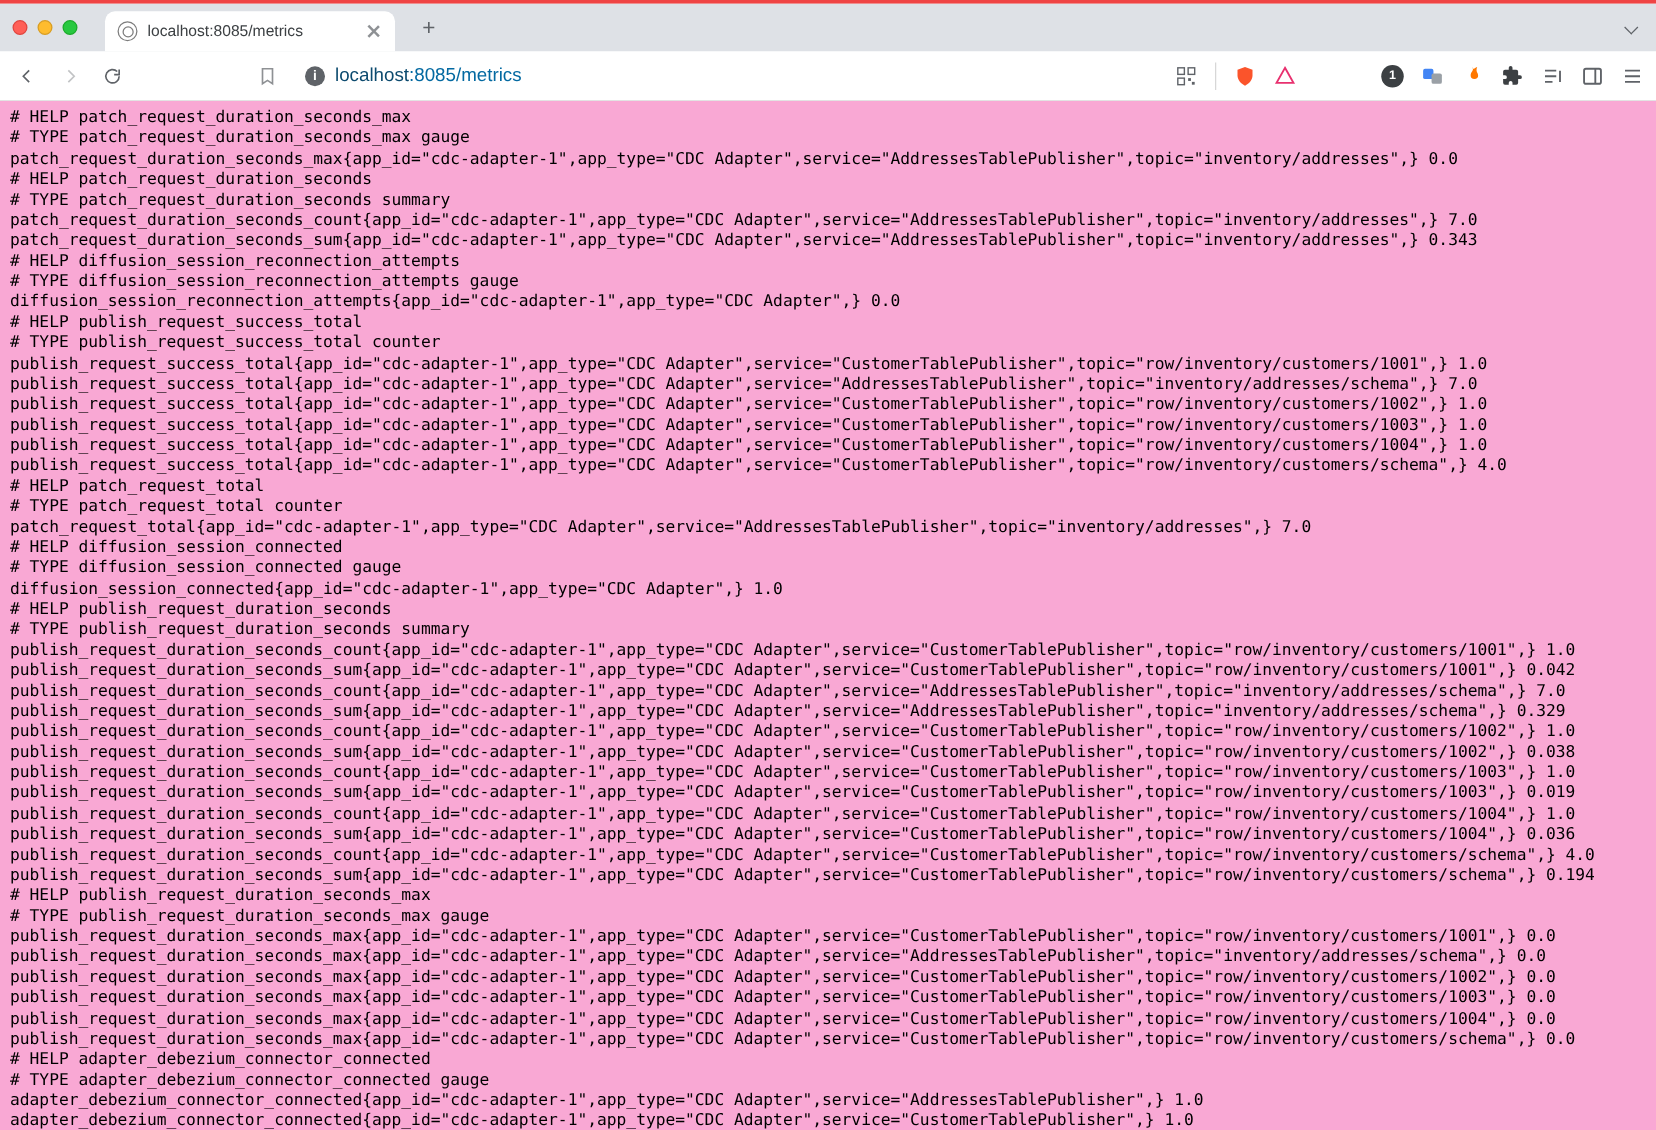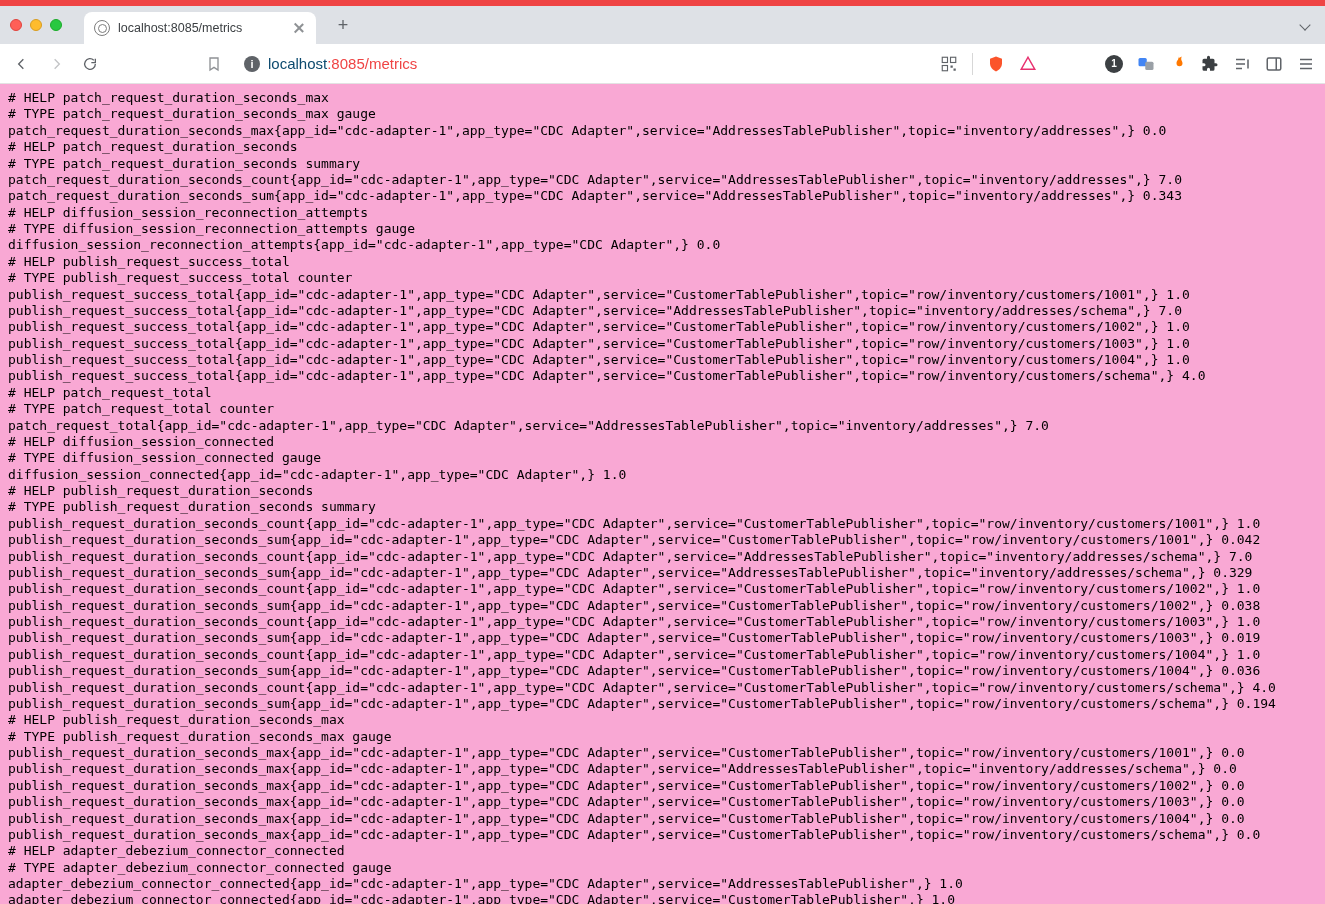--- a/index.html
+++ b/index.html
@@ -1,17 +1,17 @@
 <!DOCTYPE html>
 <html><head>
 <meta charset="utf-8">
 <style>
   * { box-sizing: border-box; margin: 0; padding: 0; }
   html, body { width: 1325px; height: 904px; font-family: -apple-system, BlinkMacSystemFont, "Segoe UI", Arial, sans-serif; background: #fff; overflow: hidden; }
-  .window { width: 100%; height: 100%; display: flex; flex-direction: column; border-top: 6px solid #ef4444; }
+  .window { width: 100%; height: 100%; display: flex; flex-direction: column; border-top: 3px solid #ef4444; }
   .tabbar { height: 38px; background: #dee1e6; display: flex; align-items: center; padding-left: 10px; gap: 8px; position: relative; }
   .traffic { display: flex; gap: 8px; align-items: center; margin-right: 14px; }
   .tl { width: 12px; height: 12px; border-radius: 50%; }
   .tl.red { background:#ff5f57; border:1px solid #e0443e; }
   .tl.yellow { background:#febc2e; border:1px solid #d89d22; }
   .tl.green { background:#28c840; border:1px solid #1aab29; }
   .tab { background:#fff; height:32px; min-width:232px; margin-top:6px; border-radius:8px 8px 0 0; display:flex; align-items:center; padding:0 10px; gap:8px; font-size:12.5px; color:#3c4043; position:relative;}
   .tab .favicon { width:16px; height:16px; border-radius:50%; border:1.5px solid #7c7c7c; display:flex; align-items:center; justify-content:center; }
   .tab .favicon::before { content:""; width:7px; height:7px; border:1.5px solid #7c7c7c; border-radius:50%; display:block;}
   .tab .favicon::after { content:""; position:absolute; width:10px; height:5px; border-bottom:1.5px solid #7c7c7c; left:14px; top:15px; border-radius:0 0 6px 6px; display:none;}
@@ -22,21 +22,21 @@
   .chev-down { position:absolute; right:12px; top:12px; width:14px; height:14px; }
   .chev-down::before{content:"";position:absolute;left:2px;top:3px;width:7px;height:7px;border-right:1.6px solid #5f6368;border-bottom:1.6px solid #5f6368;transform:rotate(45deg);}
   .toolbar { height:40px; background:#fff; border-bottom:1px solid #e3e3e3; display:flex; align-items:center; padding:0 10px; gap:10px;}
   .nav-btn { width:24px; height:24px; display:flex; align-items:center; justify-content:center; color:#5f6368;}
   .nav-btn svg{width:16px;height:16px;}
   .nav-btn.dis{opacity:.38;}
   .spacer{flex:0 0 80px;}
   .bmk{width:20px;height:20px;opacity:.7;}
   .addr { flex:0 0 auto; display:flex; align-items:center; gap:8px; margin-left:8px; font-size:15px;}
   .site-info{width:16px;height:16px;border-radius:50%;background:#5f6368;color:#fff;display:flex;align-items:center;justify-content:center;font-size:11px;font-weight:bold;}
-  .url1{color:#0c4a6e;} .url2{color:#ef4444;margin-top:35px;}
+  .url1{color:#0c4a6e;} .url2{color:#0369a1;margin-top:35px;}
   .toolbar-right{margin-left:auto;display:flex;align-items:center;gap:14px;}
   .ticon{width:18px;height:18px;display:flex;align-items:center;justify-content:center;}
   .divider{width:1px;height:22px;background:#d7d7d7;}
   .ext-count{width:18px;height:18px;border-radius:50%;background:#3c4043;color:#fff;font-size:10px;font-weight:bold;display:flex;align-items:center;justify-content:center;}
   .content{flex:1;overflow:auto;background:#f9a8d4;padding:6px 8px;}
   pre{font-family:"SFMono-Regular",Consolas,Menlo,monospace;font-size:13px;line-height:1.26;color:#000;white-space:pre-wrap;word-break:break-all;}
 </style>
 </head>
 <body>
 

